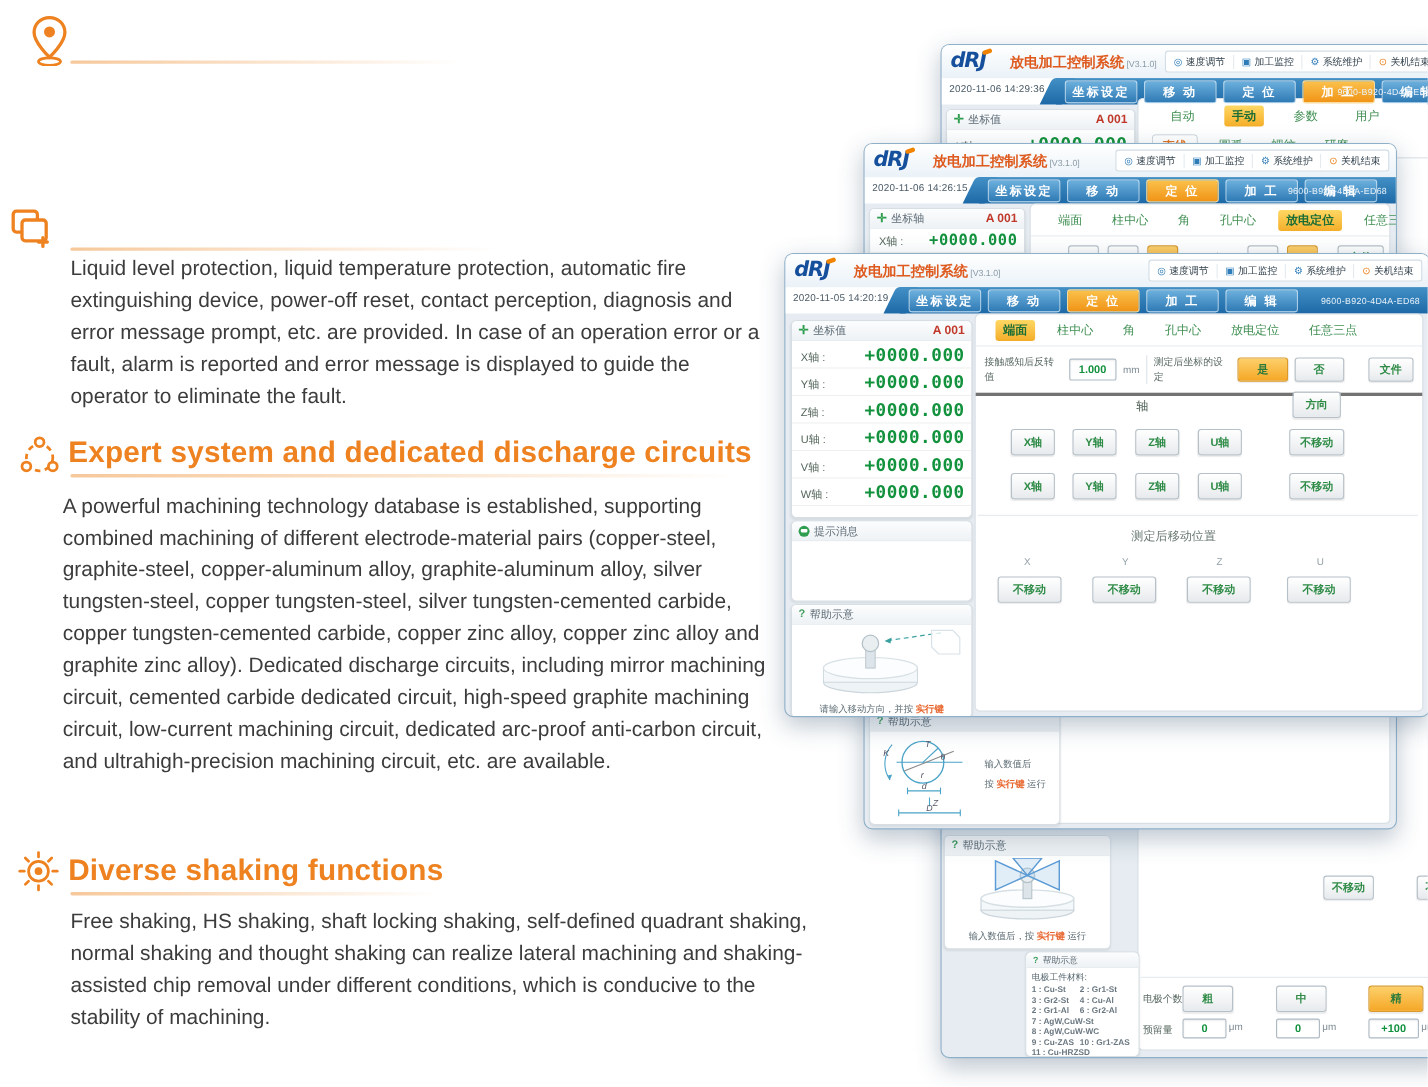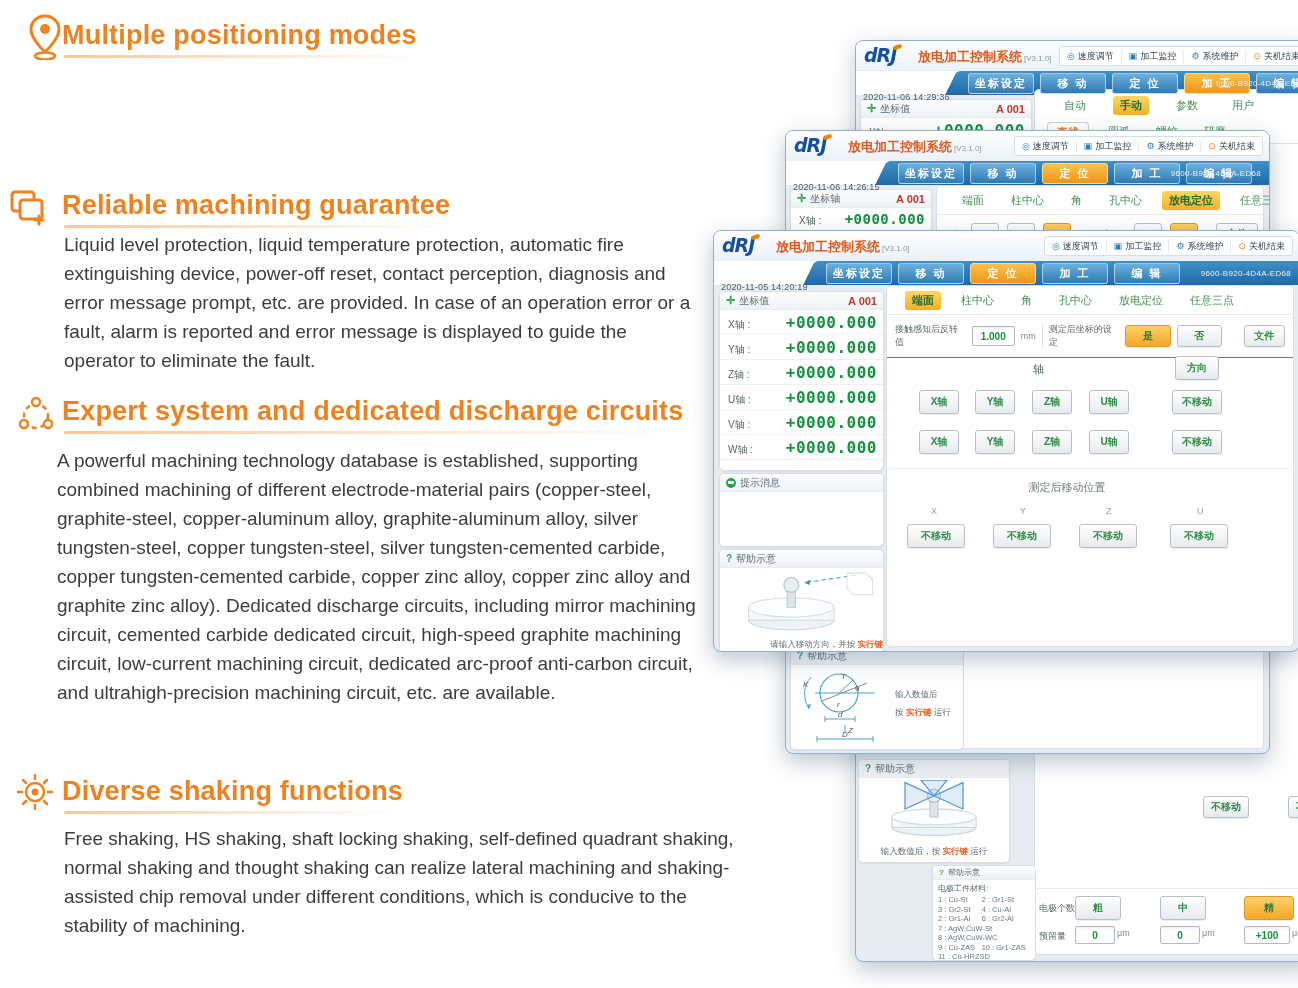--- a/index.html
+++ b/index.html
@@ -28,21 +28,21 @@
   .sysbtn{display:flex;align-items:center;gap:3px;font-size:9px;color:#33424d;padding:0 7px;
         border-left:1px solid #e4ebf0;cursor:default;white-space:nowrap;}
   .sysbtn:first-child{border-left:none;}
   .ic{font-size:9px;color:#2e7cb8;}
   .ic.orange{color:#ee8220;}
   .nav{position:absolute;left:0;top:30px;right:0;height:24px;background:#fff;}
   .band{position:absolute;left:104px;top:0;right:0;bottom:0;
         background:linear-gradient(#4390c6,#1d69a7);}
   .band::before{content:'';position:absolute;left:-9px;top:0;width:20px;height:100%;
         background:linear-gradient(#4390c6,#1d69a7);transform:skewX(-26deg);border-radius:4px 0 0 0;}
-  .navdate{position:absolute;left:7px;top:21px;font-size:9px;color:#4a5a66;letter-spacing:.2px;z-index:2;}
+  .navdate{position:absolute;left:7px;top:5px;font-size:9px;color:#4a5a66;letter-spacing:.2px;z-index:2;}
   .ntab{position:absolute;top:2px;width:64px;height:19px;border-radius:3px;z-index:2;
         background:linear-gradient(#6cb0dd,#2f7ab5);border:1px solid rgba(255,255,255,.55);
         color:#fff;font-size:11px;font-weight:bold;display:flex;align-items:center;justify-content:center;
         letter-spacing:2px;cursor:pointer;}
   .ntab.active{background:linear-gradient(#fbc14b,#f09417);border-color:#f7d998;}
   .mid{position:absolute;right:8px;top:8px;font-size:8px;color:#e8f2fa;z-index:2;letter-spacing:.3px;}
   .panel{position:absolute;background:#fff;border:1px solid #d7dfe5;border-radius:5px;
         box-shadow:0 1px 2px rgba(0,0,0,.07);overflow:hidden;}
   .panel-h{height:17px;display:flex;align-items:center;gap:4px;padding:0 6px;font-size:10px;color:#5d6b75;
         background:linear-gradient(#fcfdfe,#eef2f5);border-bottom:1px solid #e7ecef;}
@@ -66,49 +66,47 @@
   .inbox{display:inline-flex;align-items:center;justify-content:center;background:#fff;
         border:1px solid #aeb9c2;border-radius:2px;color:#13923e;font-weight:bold;font-size:10px;
         box-shadow:inset 0 1px 2px rgba(0,0,0,.08);}
   .flab{font-size:9px;color:#5b6b63;}
   .unit{font-size:9px;color:#7d8a93;}
   .divh{position:absolute;height:1px;background:#e3e9ed;}
   .divv{width:1px;background:#dde4e9;align-self:stretch;}
   .cap{font-size:8.5px;color:#5a6a72;}
   .cap b{color:#e8632a;}
   .mat-title{font-size:8px;color:#5a6a72;padding:3px 0 1px 5px;}
-  .mat-list{display:flex;flex-wrap:wrap;padding:0 2px 0 5px;}
+  .mat-list{display:flex;flex-wrap:wrap;padding:0 2px 0 5px;font-weight:bold;}
   .mat-list span{font-size:7.5px;color:#6a7780;width:46%;line-height:9.5px;white-space:nowrap;}
   .mat-list span.wide{width:100%;}
   .colL{font-size:9px;color:#93a0a8;}
   .abs{position:absolute;}
 </style>
 </head>
 <body>
 
 <div id="canvas">
 
   <div class="sec-icon" style="left:24px;top:12px;">
     <svg width="42" height="48" viewBox="0 0 42 48">
         <path d="M21 4c-8 0-14 6-14 13.5C7 27 21 40 21 40s14-13 14-22.5C35 10 29 4 21 4z" fill="none" stroke="#ee8220" stroke-width="3"></path>
         <circle cx="21" cy="17" r="5" fill="#ee8220"></circle>
         <ellipse cx="21" cy="44" rx="10" ry="3.5" fill="none" stroke="#ee8220" stroke-width="2.5"></ellipse>
       </svg>
   </div>
-  <div class="sec-title" style="left:62px;top:20px;">Multiple positioning modes</div>
   <div class="sec-underline" style="left:64px;top:55px;width:356px;"></div>
 
   <div class="sec-icon" style="left:6px;top:186px;">
     <svg width="46" height="42" viewBox="0 0 46 42">
         <rect x="6" y="6" width="22" height="19" rx="3" fill="none" stroke="#ee8220" stroke-width="3"></rect>
         <rect x="14" y="14" width="22" height="19" rx="3" fill="#fff" stroke="#ee8220" stroke-width="3"></rect>
         <path d="M33 38v-8 M29 34h8" stroke="#ee8220" stroke-width="3" stroke-linecap="round"></path>
       </svg>
   </div>
-  <div class="sec-title" style="left:62px;top:190px;">Reliable machining guarantee</div>
   <div class="sec-underline" style="left:64px;top:225px;width:388px;"></div>
   <div class="sec-body" style="left:64px;top:230px;width:632px;">Liquid level protection, liquid temperature protection, automatic fire extinguishing device, power-off reset, contact perception, diagnosis and error message prompt, etc. are provided. In case of an operation error or a fault, alarm is reported and error message is displayed to guide the operator to eliminate the fault.</div>
 
   <div class="sec-icon" style="left:16px;top:396px;">
     <svg width="40" height="40" viewBox="0 0 40 40">
         <circle cx="20" cy="20" r="12" fill="none" stroke="#ee8220" stroke-width="2.5" stroke-dasharray="5 4"></circle>
         <circle cx="20" cy="6" r="4" fill="#fff" stroke="#ee8220" stroke-width="2.5"></circle>
         <circle cx="8" cy="28" r="4" fill="#fff" stroke="#ee8220" stroke-width="2.5"></circle>
         <circle cx="32" cy="28" r="4" fill="#fff" stroke="#ee8220" stroke-width="2.5"></circle>
       </svg>
@@ -438,33 +436,33 @@
       <svg width="150" height="62" viewBox="0 0 140 58" style="display:block;margin:3px auto 0;">
         <ellipse cx="60" cy="46" rx="40" ry="9" fill="#eef3f6" stroke="#ccd6dc" stroke-width="1"></ellipse>
         <rect x="20" y="34" width="80" height="12" fill="#f4f8fa" stroke="#ccd6dc" stroke-width="0.8"></rect>
         <ellipse cx="60" cy="34" rx="40" ry="9" fill="#fbfdfe" stroke="#d6dfe4" stroke-width="1"></ellipse>
         <rect x="56" y="16" width="8" height="18" fill="#dde5ea" stroke="#b9c5cc" stroke-width="0.8"></rect>
         <circle cx="60" cy="13" r="7" fill="#e9eef1" stroke="#b3c0c8" stroke-width="1"></circle>
         <path d="M120 4 L72 11" stroke="#3aa0a0" stroke-width="1" stroke-dasharray="4 3"></path>
         <path d="M72 11 l6 -3 l-1 5 Z" fill="#3aa0a0"></path>
         <path d="M112 2 l18 0 l6 6 l0 14 l-18 0 l-6 -6 Z" fill="rgba(255,255,255,.75)" stroke="#d9e2e8" stroke-width="1"></path>
       </svg>
-      <div class="cap" style="text-align:right;margin-top:6px;"><span>请输入移动方向，并按 </span><b>实行键</b></div>
+      <div class="cap" style="text-align:center;margin-top:6px;"><span>请输入移动方向，并按 </span><b>实行键</b></div>
     </div>
 
     <div class="mainpanel" style="left:172px;top:54px;width:406px;height:360px;">
       <div class="postabs">
         <span class="postab active">端面</span>
         <span class="postab">柱中心</span>
         <span class="postab">角</span>
         <span class="postab">孔中心</span>
         <span class="postab">放电定位</span>
         <span class="postab">任意三点</span>
       </div>
-      <div style="display:flex;align-items:center;gap:6px;padding:8px 8px 8px 8px;border-bottom:1px solid #737373;">
+      <div style="display:flex;align-items:center;gap:6px;padding:8px 8px 8px 8px;border-bottom:3px solid #737373;">
         <span class="flab">接触感知后反转值</span>
         <span class="inbox" style="width:42px;height:18px;">1.000</span>
         <span class="unit">mm</span>
         <span class="divv"></span>
         <span class="flab">测定后坐标的设定</span>
         <span class="btn orange" style="width:44px;height:20px;">是</span>
         <span class="btn" style="width:44px;height:20px;">否</span>
         <span class="btn" style="width:40px;height:20px;margin-left:16px;">文件</span>
       </div>
       <span class="abs" style="left:146px;top:76px;font-size:11px;color:#55675c;">轴</span>

